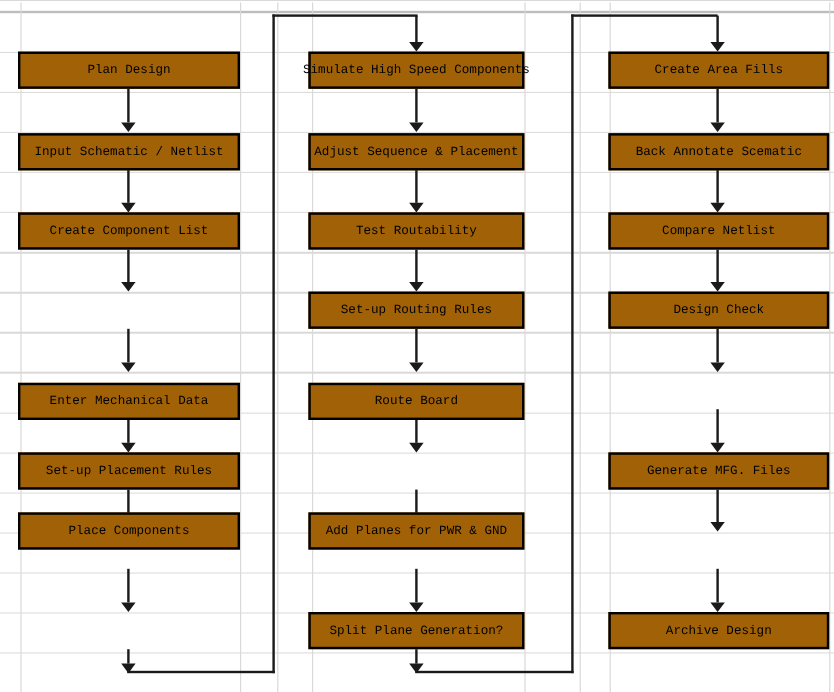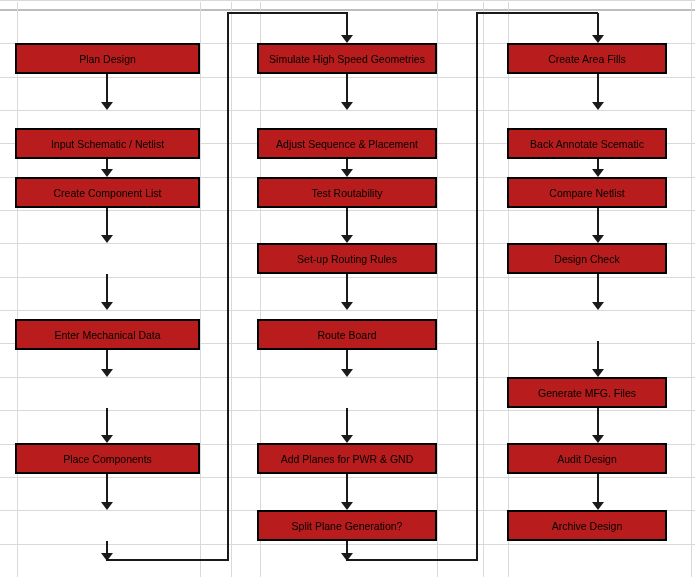--- a/index.html
+++ b/index.html
@@ -5,28 +5,28 @@
   html,body{margin:0;padding:0;background:#ffffff;}
   .stage{position:relative;width:695px;height:577px;background:#ffffff;overflow:hidden;
          font-family:"Liberation Sans", sans-serif;}
   
   .hgrid{position:absolute;left:0;top:0;right:0;bottom:0;
          background-image:repeating-linear-gradient(to bottom,#d9d9d9 0,#d9d9d9 1px,transparent 1px,transparent 33.35px);
          background-position:0 10px;}
   .topline{position:absolute;left:0;top:9px;width:695px;height:2px;background:#bdbdbd;}
   .vgrid{position:absolute;top:2px;height:575px;width:1px;background:#d9d9d9;}
   
-  .box{position:absolute;box-sizing:border-box;height:31px;background:#b91c1c;
+  .box{position:absolute;box-sizing:border-box;height:31px;background:#a16207;
        border:2px solid #000000;display:flex;align-items:center;justify-content:center;
-       font-size:10.5px;color:#000000;text-align:left;white-space:nowrap;z-index:5;}
+       font-size:10.5px;color:#000000;text-align:left;white-space:nowrap;z-index:5;font-family:Liberation Mono, monospace;}
   .c0{left:15px;width:185px;}
   .c1{left:257px;width:180px;}
-  .c2{left:507px;width:160px;}
-  .r0{top:43px}.r1{top:128px}.r2{top:177px}.r3{top:243px}
-  .r4{top:319px}.r5{top:377px}.r6{top:443px}.r7{top:510px}
+  .c2{left:507px;width:184px;}
+  .r0{top:43px}.r1{top:111px}.r2{top:177px}.r3{top:243px}
+  .r4{top:319px}.r5{top:377px}.r6{top:427px}.r7{top:510px}
   
   .arr{position:absolute;width:12px;z-index:3;}
   .arr .stem{position:absolute;left:5px;top:0;width:2px;height:calc(100% - 8px);background:#1a1a1a;}
   .arr .head{position:absolute;left:0;bottom:0;width:0;height:0;
              border-left:6px solid transparent;border-right:6px solid transparent;
              border-top:8px solid #1a1a1a;}
   
   .cl{position:absolute;background:#1a1a1a;z-index:2;}
 </style>
 </head>
@@ -153,31 +153,31 @@
     </div>
   <div class="arr" style="left:592px;top:474px;height:36px">
       <span class="stem"></span>
       <span class="head"></span>
     </div>
 
   <div class="box c0 r0">Plan Design</div>
   <div class="box c0 r1">Input Schematic / Netlist</div>
   <div class="box c0 r2">Create Component List</div>
   <div class="box c0 r4">Enter Mechanical Data</div>
+  <div class="box c0 r5">Set-up Placement Rules</div>
   <div class="box c0 r6">Place Components</div>
 
-  <div class="box c1 r0">Simulate High Speed Geometries</div>
+  <div class="box c1 r0">Simulate High Speed Components</div>
   <div class="box c1 r1">Adjust Sequence &amp; Placement</div>
   <div class="box c1 r2">Test Routability</div>
   <div class="box c1 r3">Set-up Routing Rules</div>
   <div class="box c1 r4">Route Board</div>
   <div class="box c1 r6">Add Planes for PWR &amp; GND</div>
   <div class="box c1 r7">Split Plane Generation?</div>
 
   <div class="box c2 r0">Create Area Fills</div>
   <div class="box c2 r1">Back Annotate Scematic</div>
   <div class="box c2 r3">Design Check</div>
   <div class="box c2 r2">Compare Netlist</div>
   <div class="box c2 r5">Generate MFG. Files</div>
-  <div class="box c2 r6">Audit Design</div>
   <div class="box c2 r7">Archive Design</div>
 
 </div>
 
 </body></html>

